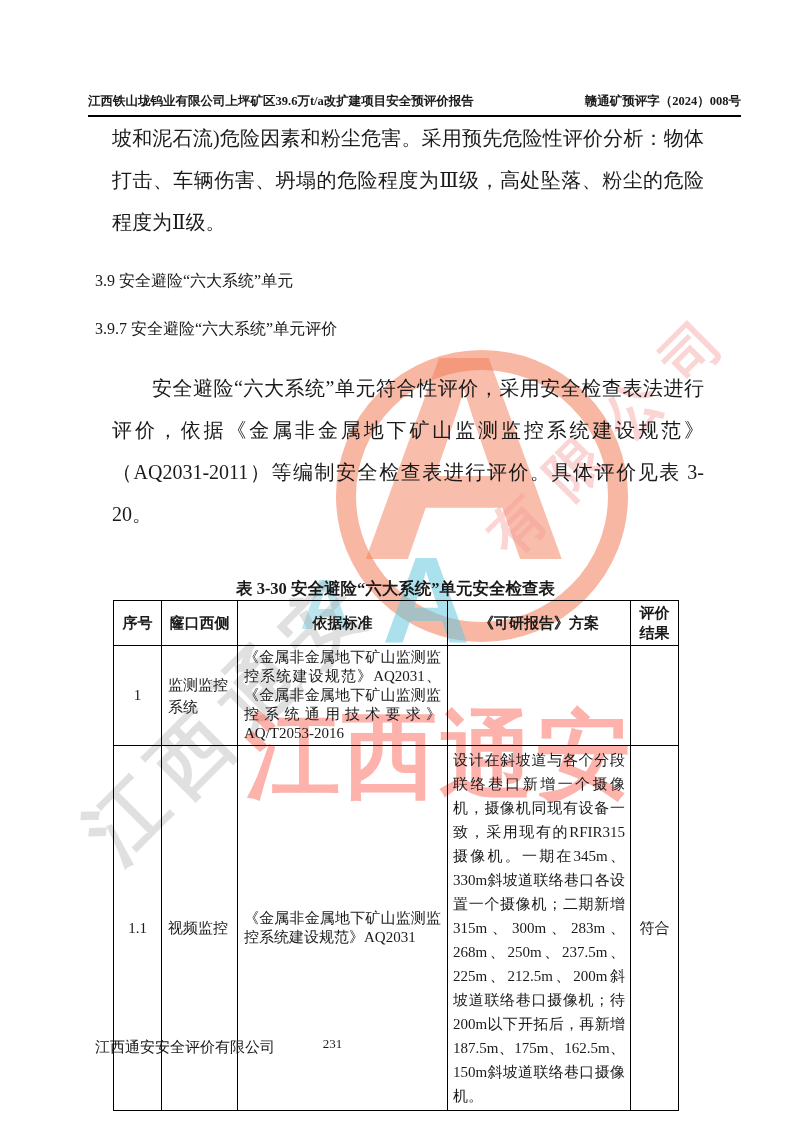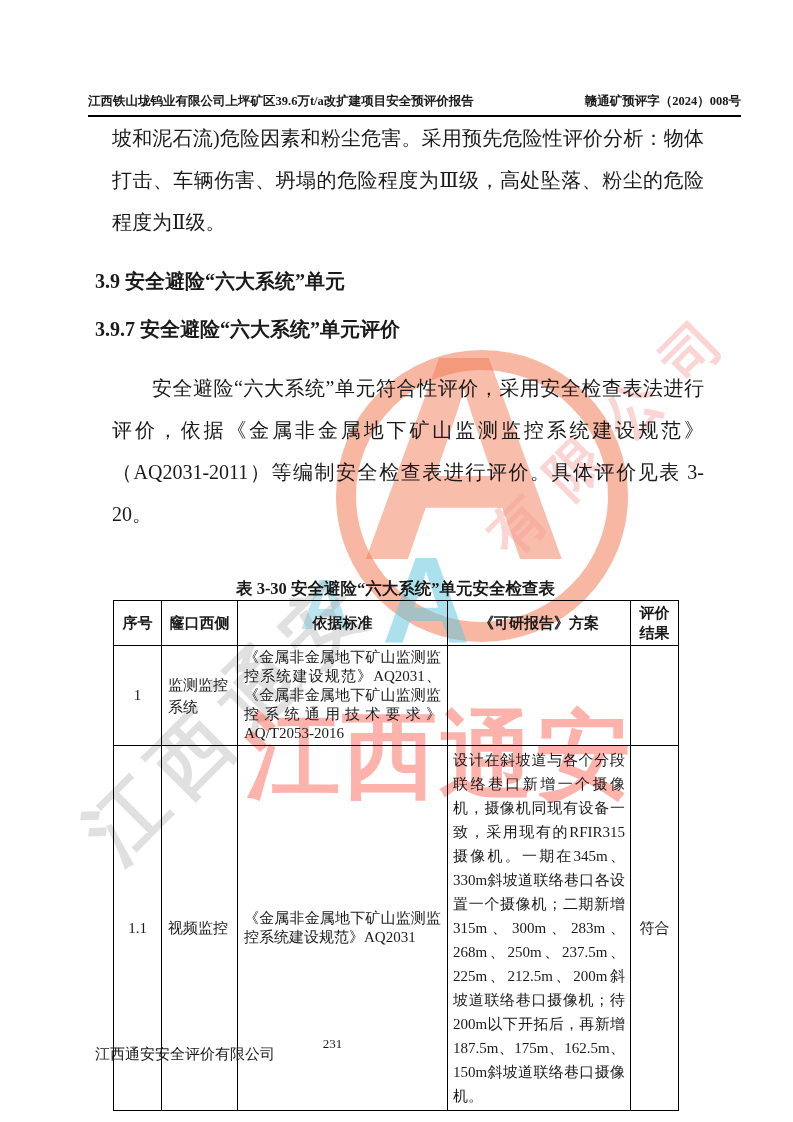--- a/index.html
+++ b/index.html
@@ -25,35 +25,35 @@
     font-size:78px;letter-spacing:14px;color:rgba(160,160,160,.33);white-space:nowrap;
     transform:rotate(-45deg);transform-origin:0 50%;}
   
   .content{position:absolute;inset:0;z-index:1;}
   .hdr{position:absolute;left:88px;right:52px;top:53px;display:flex;justify-content:space-between;
     align-items:flex-end;font-size:12.5px;font-weight:bold;border-bottom:2px solid #000;padding-bottom:5px;margin-top:40px;}
   .hdr .l{letter-spacing:0;}
   .flow{position:absolute;left:95px;top:100px;width:626px;font-size:20px;line-height:42px;text-align:justify;}
   .flow p{margin:17px;}
   .flow p.ind{text-indent:2em;}
-  .flow h3{margin:6px 0 0 0;font-size:20px;line-height:42px;font-weight:bold;text-align:left;}
+  .flow h3{margin:6px 0 0 0;font-size:16px;line-height:42px;font-weight:normal;text-align:left;}
   .tbl-title{position:absolute;left:113px;top:578px;width:565px;text-align:center;font-weight:bold;font-size:16.5px;}
   table.chk{position:absolute;left:113px;top:600px;width:565px;border-collapse:collapse;table-layout:fixed;
     font-size:15px;}
   table.chk td,table.chk th{border:1.5px solid #000;padding:2px 6px;vertical-align:middle;background:transparent;}
   table.chk th{font-weight:bold;text-align:center;line-height:20px;padding:2px 2px;}
   .c-no{text-align:center;}
   .c-std{line-height:19px;text-align:left;text-align:justify;}
   .c-plan{line-height:24px;text-align:justify;padding:2px 5px !important;}
   .c-res{text-align:center;}
   .c-content{line-height:22px;}
   tr.r1{height:95px;}
   tr.r2{height:288px;}
   tr.hd{height:40px;}
-  .ftr-company{position:absolute;left:95px;top:1038px;font-size:15px;margin-top:7px;}
+  .ftr-company{position:absolute;left:95px;top:1038px;font-size:15px;}
   .ftr-page{position:absolute;left:0;top:1036px;width:665px;text-align:center;font-size:13px;}
 </style>
 </head>
 <body>
 
 <div class="page">
 
   <div class="wm-layer">
     <div class="wm-ring"></div>
     <div class="wm-bigA">A</div>

